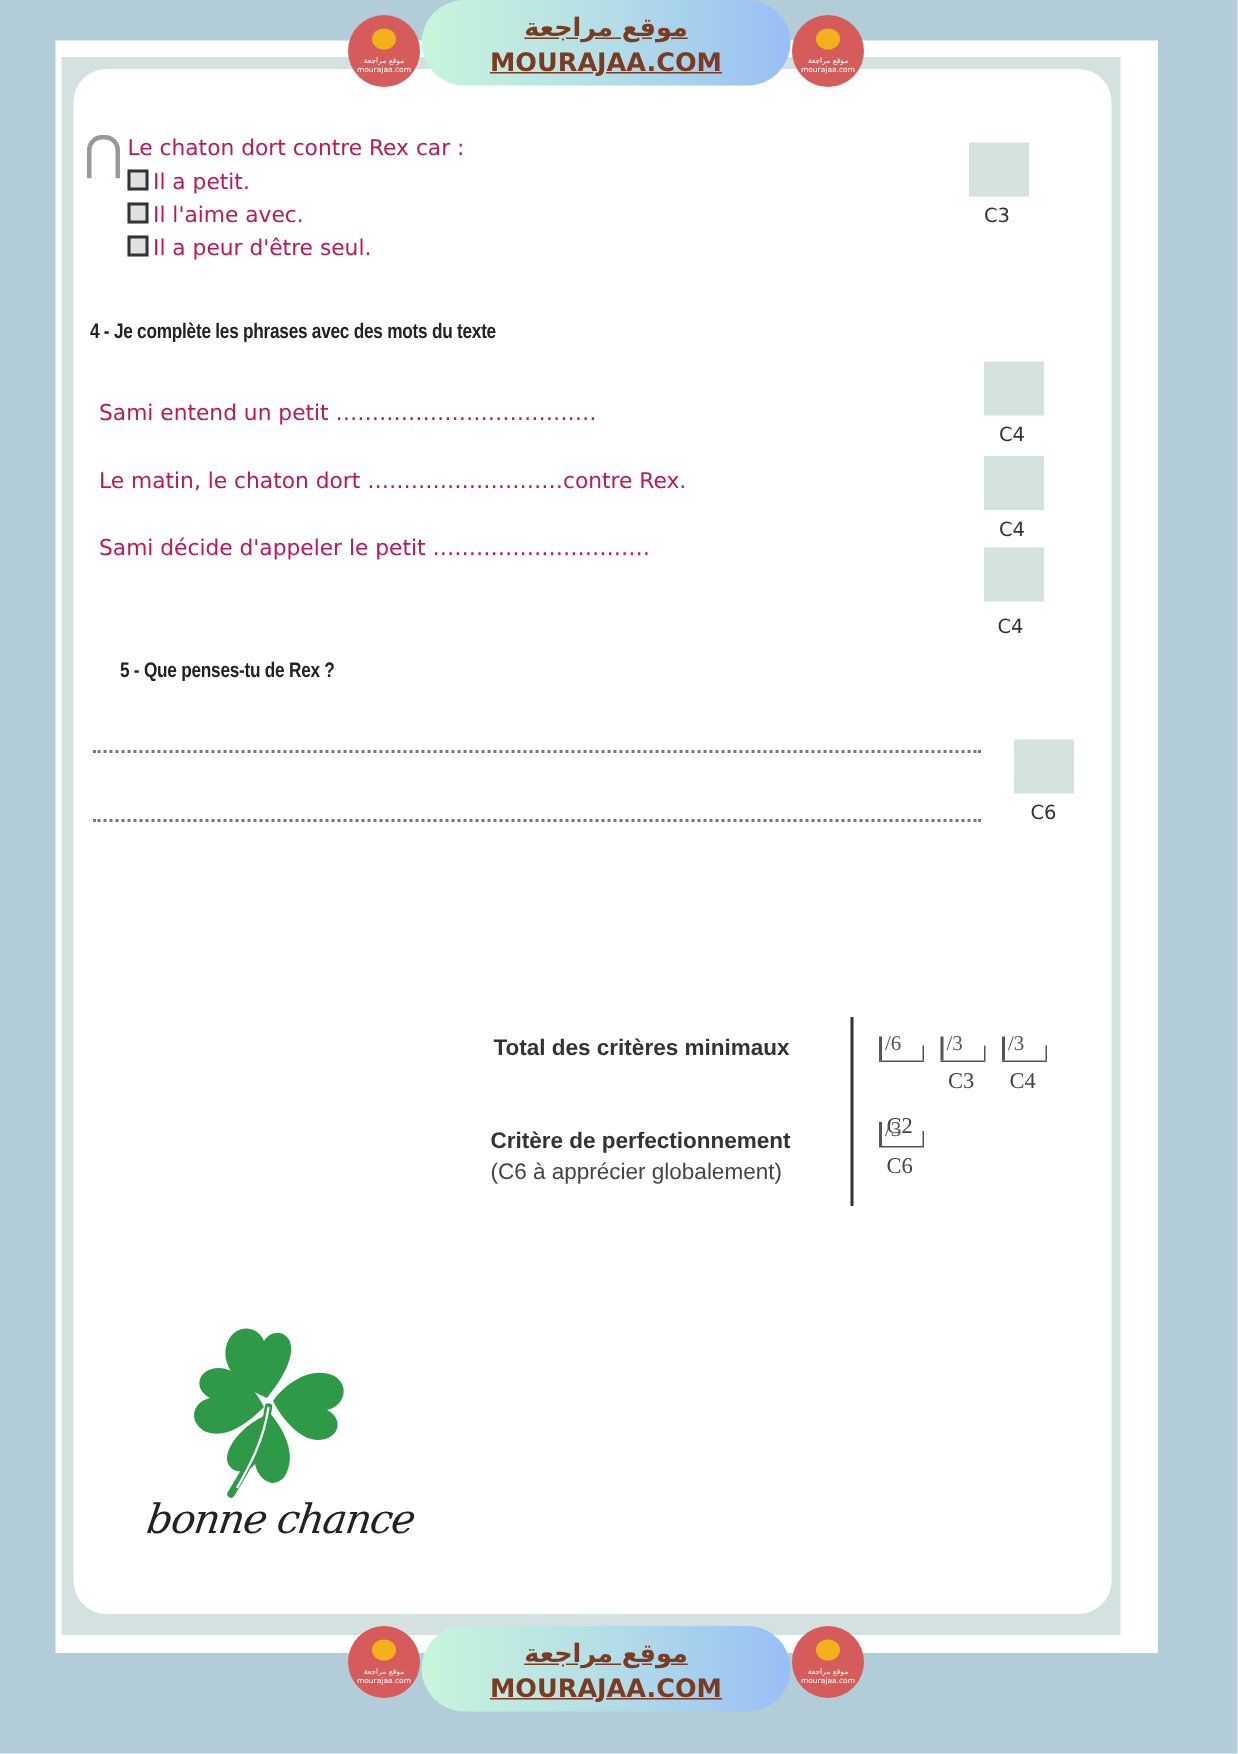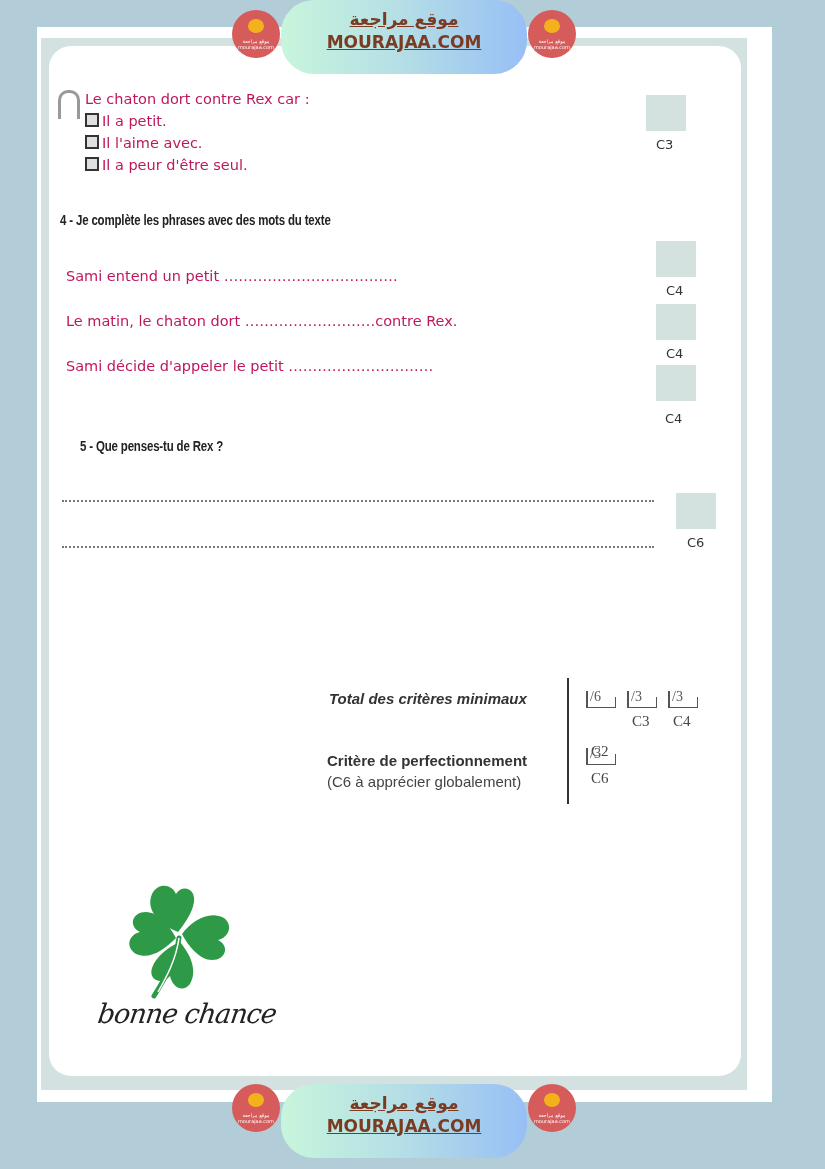--- a/index.html
+++ b/index.html
@@ -15,21 +15,21 @@
   .dots{position:absolute;left:62px;width:592px;border-bottom:2px dotted #777;height:0;}
   .arc{position:absolute;left:58px;top:90px;width:16px;height:26px;border:3px solid #999;border-bottom:none;border-radius:10px 10px 0 0;}
   .vline{position:absolute;left:567px;top:678px;width:2px;height:126px;background:#333;}
   .score{position:absolute;font-family:"Liberation Serif",serif;font-size:15px;color:#444;}
   .frac{position:absolute;width:30px;height:18px;border-bottom:1.5px solid #555;}
   .frac:before{content:"";position:absolute;left:0;bottom:0;width:1.5px;height:16px;background:#555;}
   .frac:after{content:"";position:absolute;right:0;bottom:0;width:1.5px;height:10px;background:#555;}
   .frac .slash{position:absolute;left:4px;top:0;font-size:14px;color:#555;font-family:"Liberation Serif",serif;}
   .crit-bold{position:absolute;font-family:"Liberation Sans",sans-serif;font-weight:bold;font-size:15px;color:#333;white-space:nowrap;}
   .crit-norm{position:absolute;font-family:"Liberation Sans",sans-serif;font-size:15px;color:#444;white-space:nowrap;text-align:right;}
-  .banner{position:absolute;left:281px;width:246px;height:74px;border-radius:33px;background:linear-gradient(90deg,#c8f5dc 0%,#b4dee6 50%,#97bff5 100%);text-align:center;}
+  .banner{position:absolute;left:281px;width:246px;height:57px;border-radius:33px;background:linear-gradient(90deg,#c8f5dc 0%,#b4dee6 50%,#97bff5 100%);text-align:center;}
   .banner .ar{display:block;font-family:"DejaVu Sans",sans-serif;font-size:17px;font-weight:bold;color:#7a3b22;text-decoration:underline;margin-top:8px;line-height:22px;}
   .banner .en{display:block;font-family:"DejaVu Sans",sans-serif;font-size:17px;font-weight:bold;color:#7a3b22;text-decoration:underline;line-height:24px;}
   .badge{position:absolute;width:48px;height:48px;border-radius:50%;background:#d65c5c;}
   .badge .dot{position:absolute;left:16px;top:9px;width:16px;height:14px;border-radius:50%;background:#f3b21c;}
   .badge .bt{position:absolute;left:0;width:48px;top:28px;text-align:center;font-size:5px;line-height:6px;color:#fff;}
   .script{position:absolute;left:98px;top:998px;font-family:"DejaVu Serif",serif;font-style:italic;font-size:27px;color:#222;letter-spacing:-1px;transform:skewX(-8deg);}
 </style>
 </head>
 <body>
 
@@ -68,21 +68,21 @@
 <div class="clabel" style="left:666px;top:346px;">C4</div>
 <div class="gbox" style="left:656px;top:365px;"></div>
 <div class="clabel" style="left:665px;top:411px;">C4</div>
 
 <div class="head" style="left:80px;top:438px;">5 - Que penses-tu de Rex ?</div>
 <div class="dots" style="top:500px;"></div>
 <div class="dots" style="top:546px;"></div>
 <div class="gbox" style="left:676px;top:493px;"></div>
 <div class="clabel" style="left:687px;top:535px;">C6</div>
 
-<div class="crit-bold" style="left:329px;top:690px;font-style:italic;">Total des critères minimaux</div>
+<div class="crit-bold" style="left:329px;top:690px;">Total des critères minimaux</div>
 <div class="crit-bold" style="left:327px;top:752px;">Critère de perfectionnement</div>
 <div class="crit-norm" style="left:327px;top:773px;">(C6 à apprécier globalement)</div>
 <div class="vline"></div>
 
 <div class="frac" style="left:586px;top:689px;">
     <span class="slash">/<span>6</span></span>
   </div>
 <div class="score" style="left:591px;top:743px;">C2</div>
 <div class="frac" style="left:627px;top:689px;">
     <span class="slash">/<span>3</span></span>

